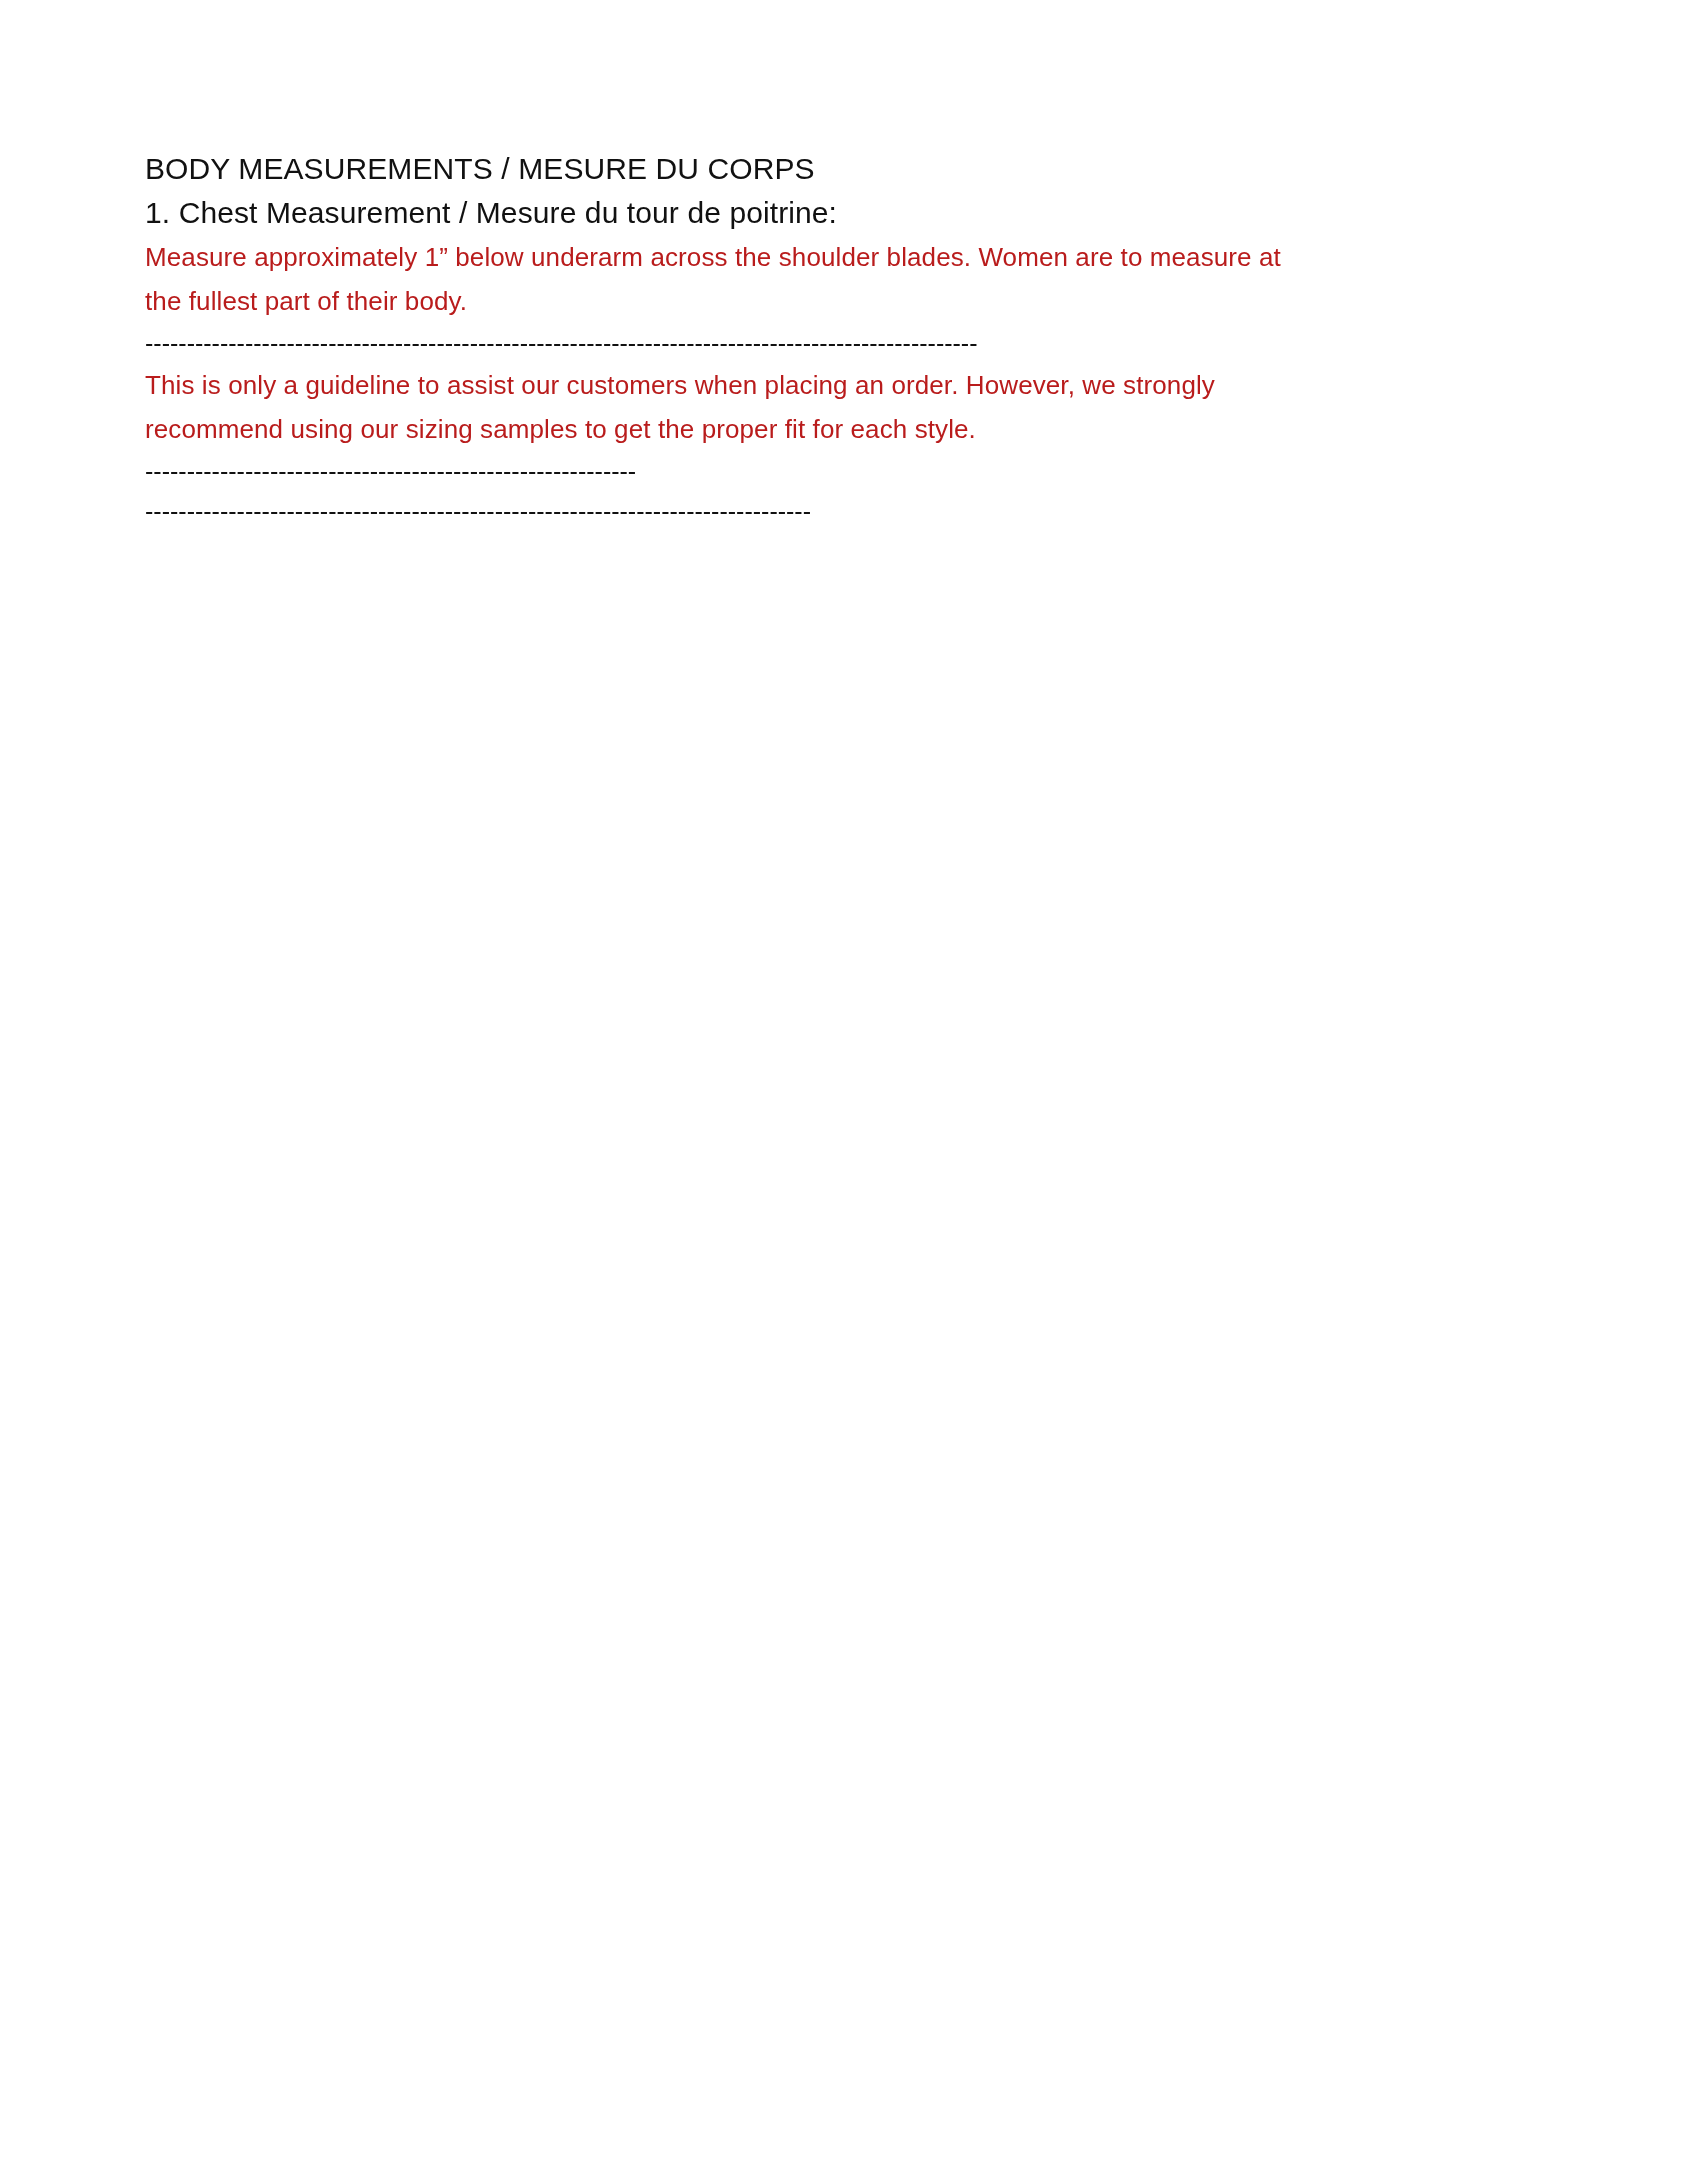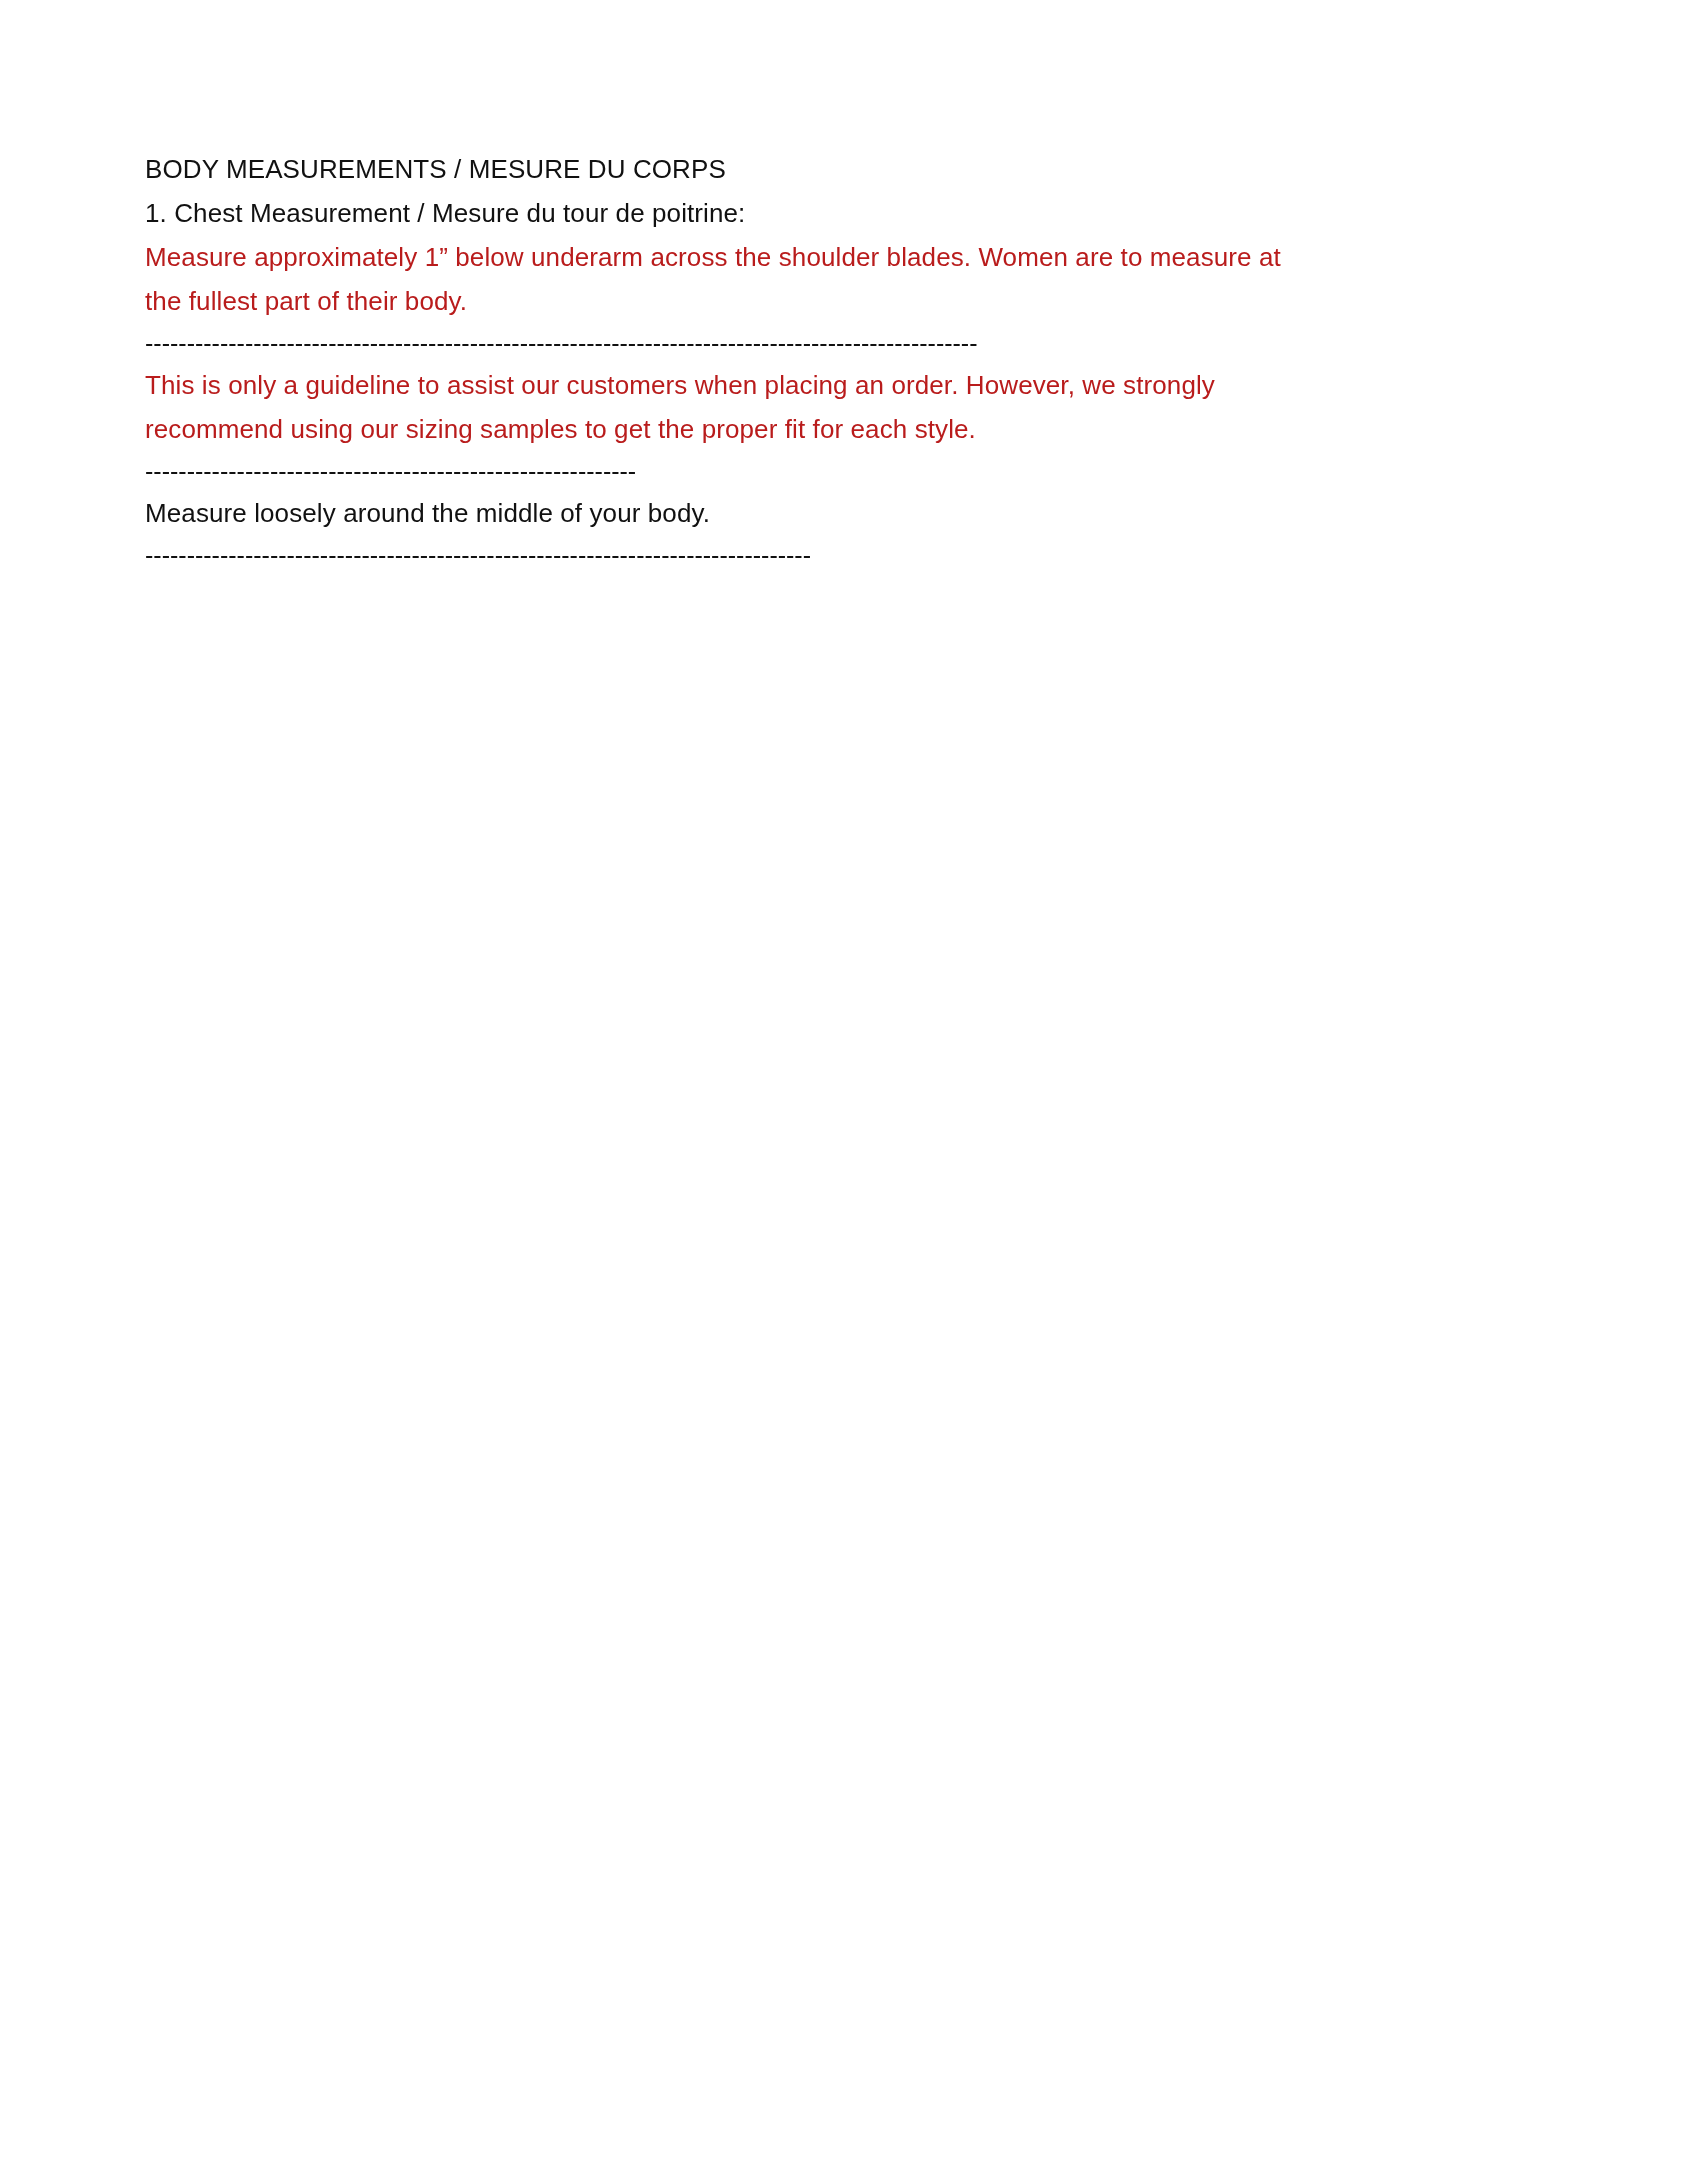--- a/index.html
+++ b/index.html
@@ -23,21 +23,21 @@
     height: 2178px;
     background: #ffffff;
   }
   .content {
     position: absolute;
     left: 145px;
     top: 147px;
     width: 1307px;
   }
   .line {
-    font-size: 26px;
+    font-size: 30px;
     line-height: 44px;
     letter-spacing: 0.1px;
     color: #111111;
     white-space: pre-wrap;
     word-wrap: break-word;
   }
   .para {
     font-size: 26px;
     line-height: 44px;
     letter-spacing: 0.1px;
@@ -67,19 +67,18 @@
     <div class="para">Measure approximately 1” below underarm across the shoulder blades. Women are to measure at the fullest part of their body.</div>
 
     <div class="rule">----------------------------------------------------------------------------------------------------</div>
 
     <div class="para">This is only a guideline to assist our customers when placing an order. However, we strongly recommend using our sizing samples to get the proper fit for each style.</div>
 
     <div class="rule">-----------------------------------------------------------</div>
 
 
 
-    <div class="line">Measure loosely around the middle of your body.</div>
 
     <div class="rule">--------------------------------------------------------------------------------</div>
 
   </div>
 </div>
 
 
 </body></html>

